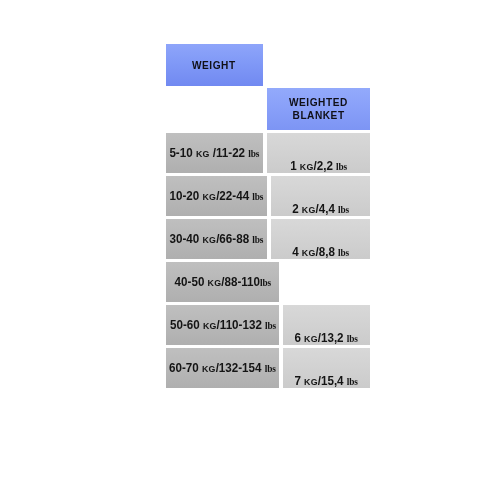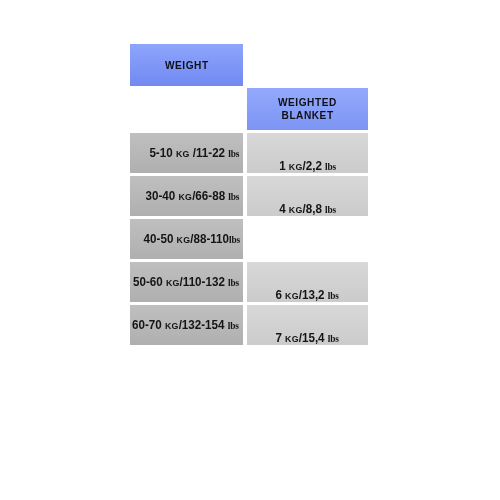--- a/index.html
+++ b/index.html
@@ -34,20 +34,21 @@
     box-sizing: border-box;
     display: flex;
     flex-direction: column;
     align-items: center;
     justify-content: center;
     text-align: center;
   }
   .cell-left {
     width: 113px;
     margin-right: 4px;
+    margin-left: 36px;
   }
   .cell-right {
     width: 121px;
   }
 
   
   .header-row .cell {
     height: 42px;
     color: #101018;
     font-weight: bold;
@@ -66,21 +67,20 @@
     line-height: 13px;
     transform: scaleX(0.88);
   }
 
   
   .data-row .cell {
     height: 40px;
   }
   .data-row .cell-left {
     background: linear-gradient(to bottom, #BFBFBF 0%, #B9B9B9 40%, #AFAFAF 100%);
-    align-items: flex-end;
   }
   .data-row .cell-right {
     background: linear-gradient(to bottom, #D8D8D8 0%, #D3D3D3 40%, #CBCBCB 100%);
     justify-content: flex-end;
   }
   .val {
     color: #141414;
     font-weight: bold;
     font-size: 12.5px;
     white-space: nowrap;
@@ -116,20 +116,28 @@
 
     <div class="row data-row">
       <div class="cell cell-left">
         <span class="val"><span>5-10</span> <span class="kg">KG</span> <span>/11-22</span> <span class="lbs">lbs</span></span>
       </div>
       <div class="cell cell-right">
         <span class="val"><span>1</span> <span class="kg">KG</span><span>/2,2</span> <span class="lbs">lbs</span></span>
       </div>
     </div>
 
+    <div class="row data-row">
+      <div class="cell cell-left">
+        <span class="val"><span>10-20</span> <span class="kg">KG</span><span>/22-44</span> <span class="lbs">lbs</span></span>
+      </div>
+      <div class="cell cell-right">
+        <span class="val"><span>2</span> <span class="kg">KG</span><span>/4,4</span> <span class="lbs">lbs</span></span>
+      </div>
+    </div>
 
 
     <div class="row data-row">
       <div class="cell cell-left">
         <span class="val"><span>30-40</span> <span class="kg">KG</span><span>/66-88</span> <span class="lbs">lbs</span></span>
       </div>
       <div class="cell cell-right">
         <span class="val"><span>4</span> <span class="kg">KG</span><span>/8,8</span> <span class="lbs">lbs</span></span>
       </div>
     </div>

